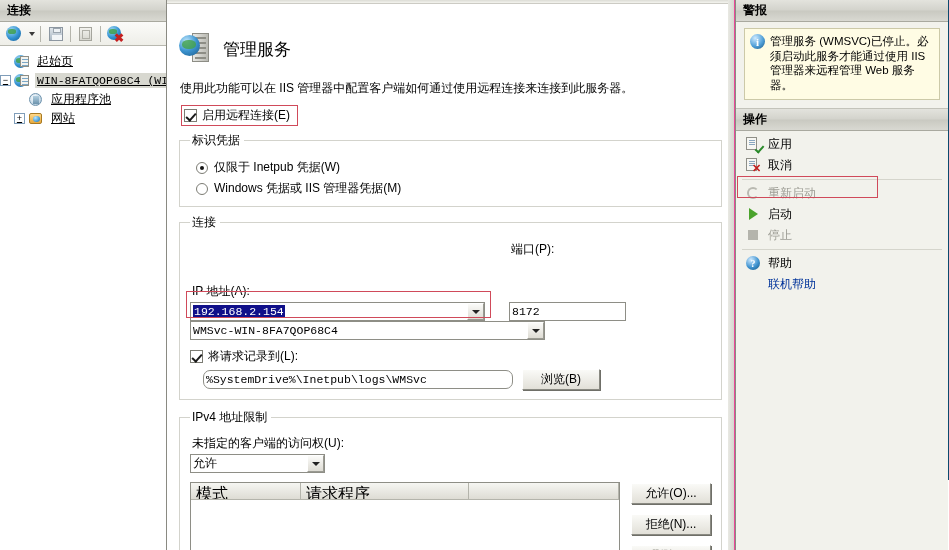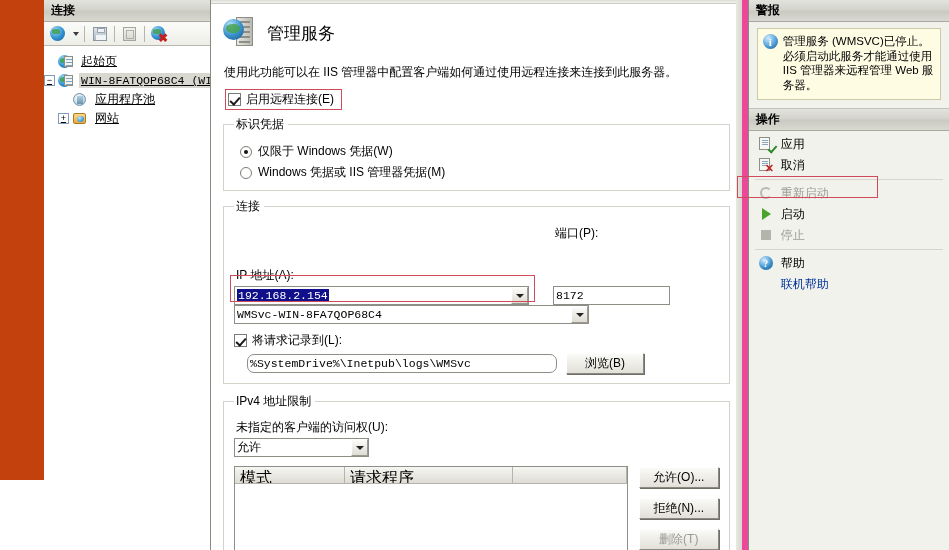--- a/index.html
+++ b/index.html
@@ -9,22 +9,21 @@
     overflow: hidden;
     background: #ffffff;
     font-family: "Liberation Sans", sans-serif;
     font-size: 12px;
     color: #000000;
   }
   #app {
     position: relative;
     width: 949px; height: 480px;
     display: flex;
-    background: #c2410c;
-    padding-left: 44px;
+    background: #0c4a6e;
   }
 
   
   .left-panel {
     width: 167px;
     height: 550px;
     background: #ffffff;
     display: flex;
     flex-direction: column;
     border-right: 1px solid #8a8a82;
@@ -144,24 +143,25 @@
     content:""; position:absolute; left:3px; top:2px;
     width:7px; height:6px; border-radius:50%;
     background: radial-gradient(circle at 35% 30%, #b8e6ff 0%, #3a93d0 70%);
   }
 
   
   .center-panel {
     width: 568px;
     height: 550px;
     background: #ffffff;
-    border-right: 6px solid #ec4899;
+    border-right: 1px solid #ec4899;
     display: flex;
     flex-direction: column;
     position: relative;
+    gap: 16px;
   }
   .center-topline {
     height: 4px;
     background: linear-gradient(to bottom,#dcdcd5,#f4f4ef);
     border-bottom: 1px solid #cccbc4;
   }
   .center-body {
     flex: 1;
     padding: 8px 12px 0 12px;
     overflow: hidden;
@@ -530,21 +530,21 @@
           <span class="lbl">启用远程连接(E)</span>
         </div>
         <div class="redbox" style="left:0; top:0; right:0; bottom:0;"></div>
       </div>
 
       
       <fieldset class="grp" style="margin-top:2px;">
         <legend>标识凭据</legend>
         <div class="radio-row">
           <span class="radio on"></span>
-          <span class="lbl">仅限于 Windows 凭据(W)</span>
+          <span class="lbl">仅限于 Inetpub 凭据(W)</span>
         </div>
         <div class="radio-row">
           <span class="radio"></span>
           <span class="lbl">Windows 凭据或 IIS 管理器凭据(M)</span>
         </div>
       </fieldset>
 
       
       <fieldset class="grp" style="margin-top:7px;">
         <legend>连接</legend>

